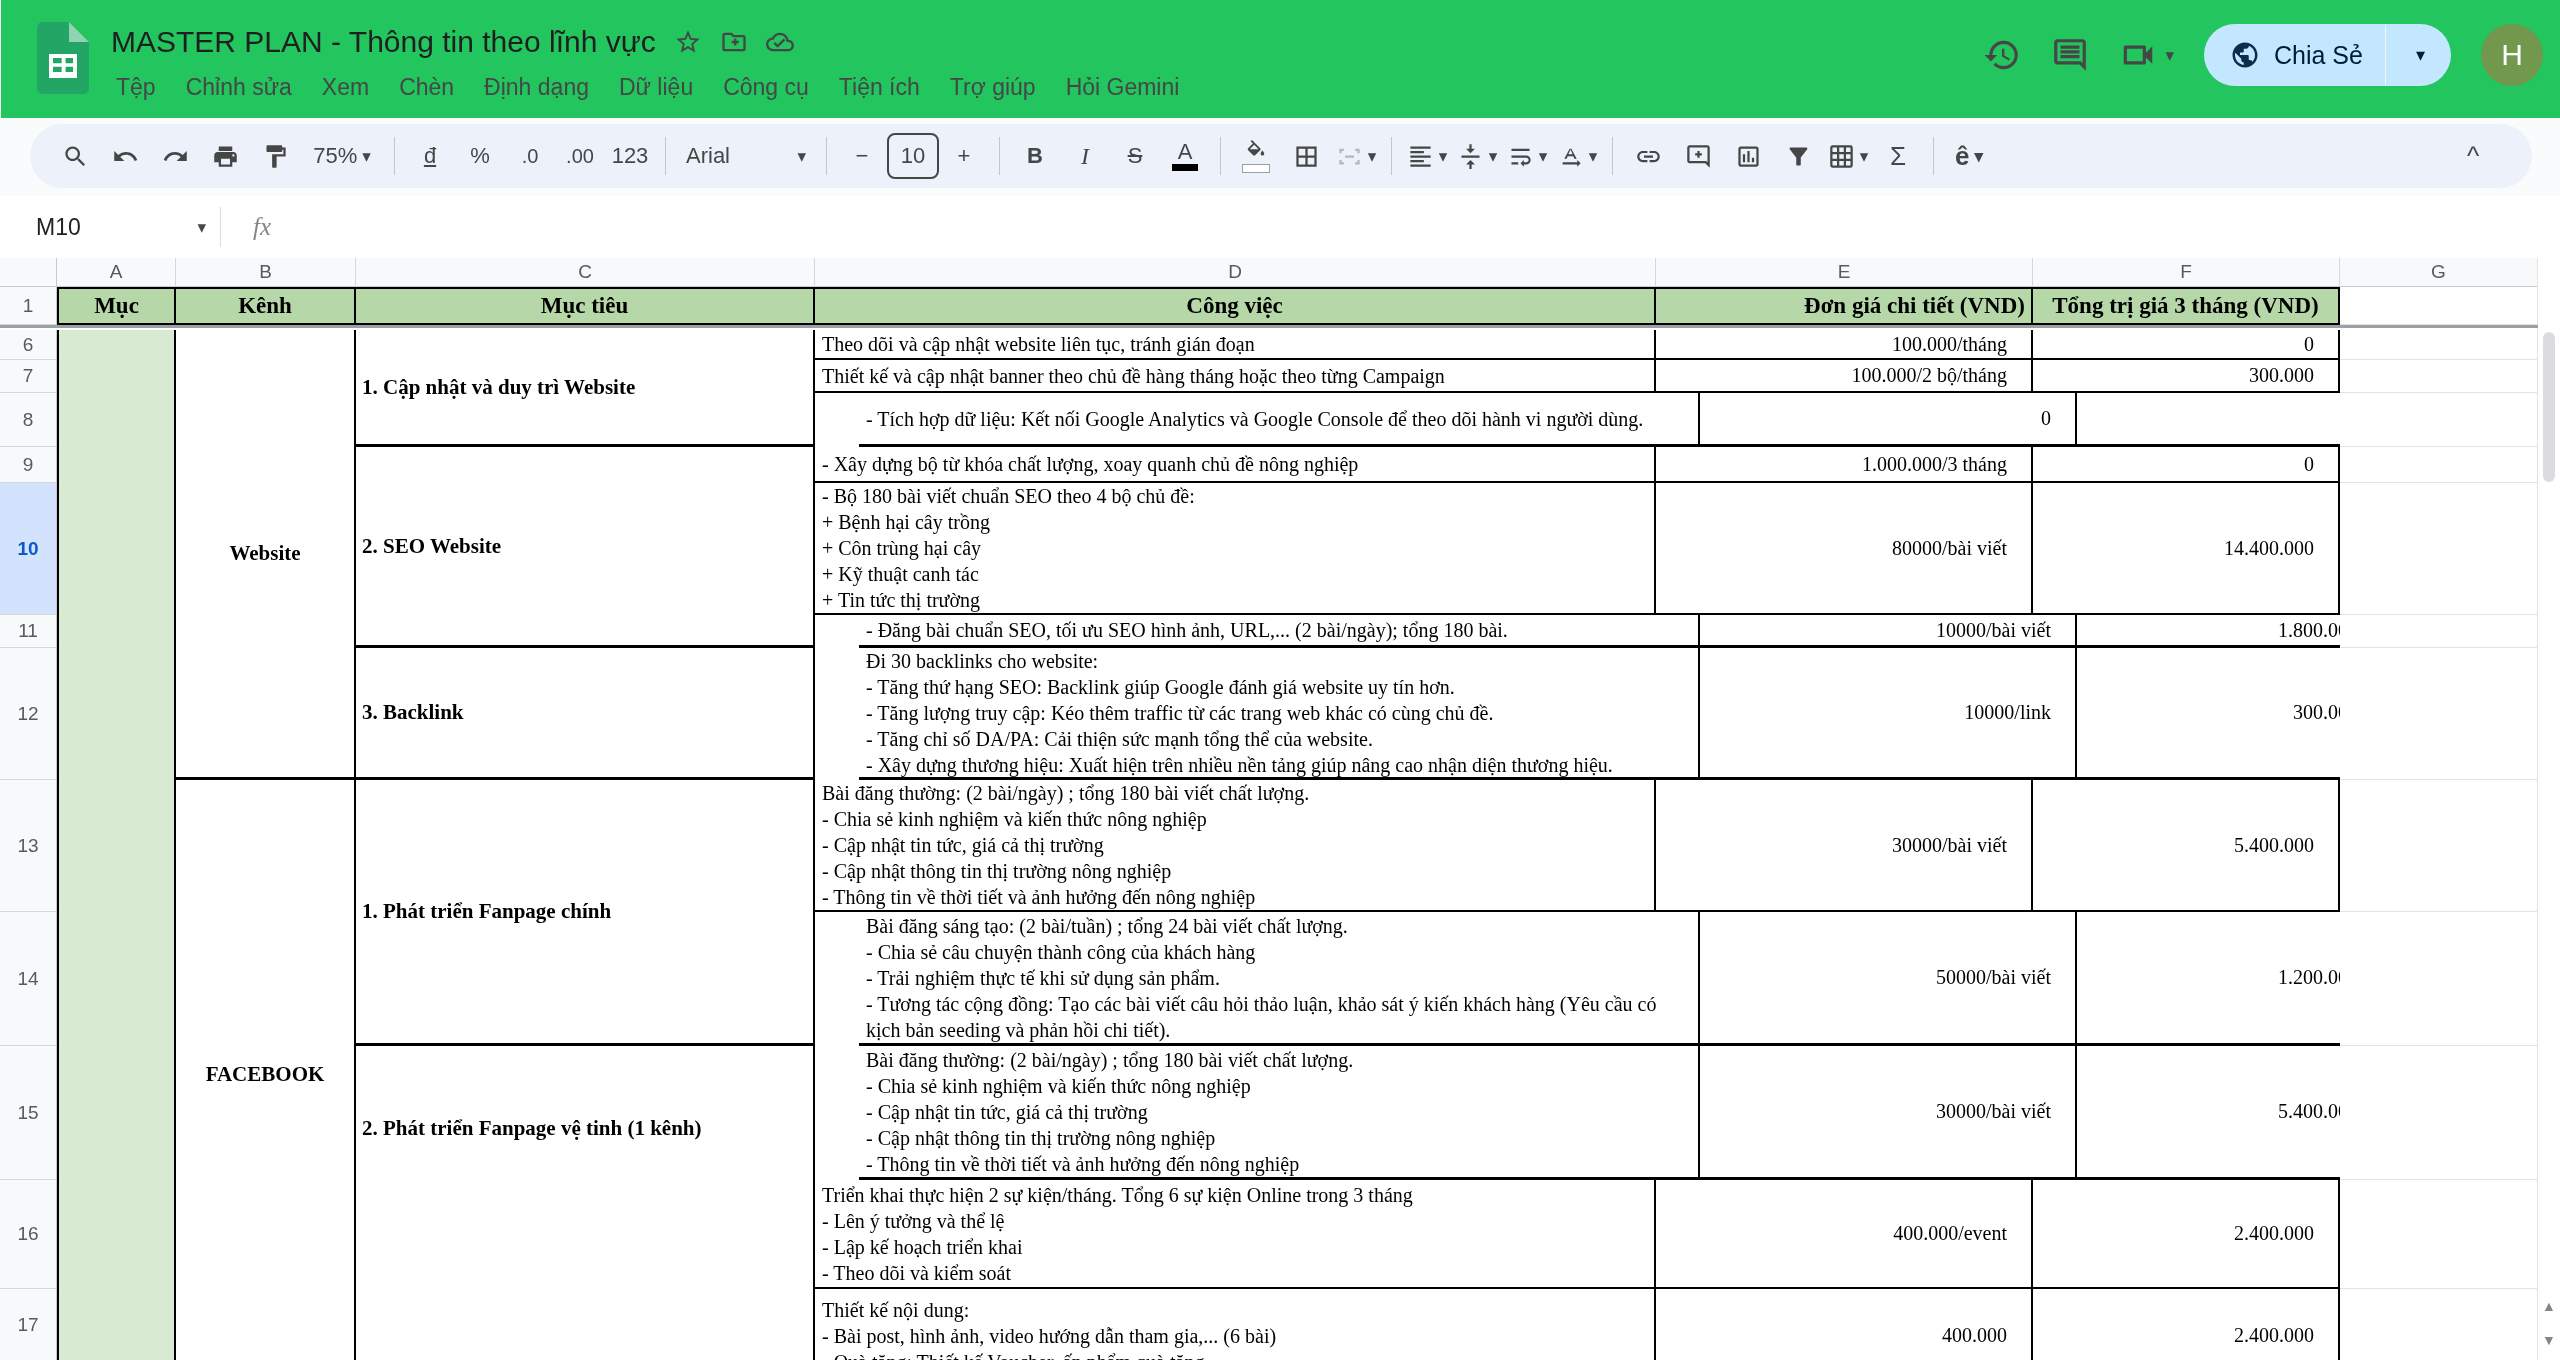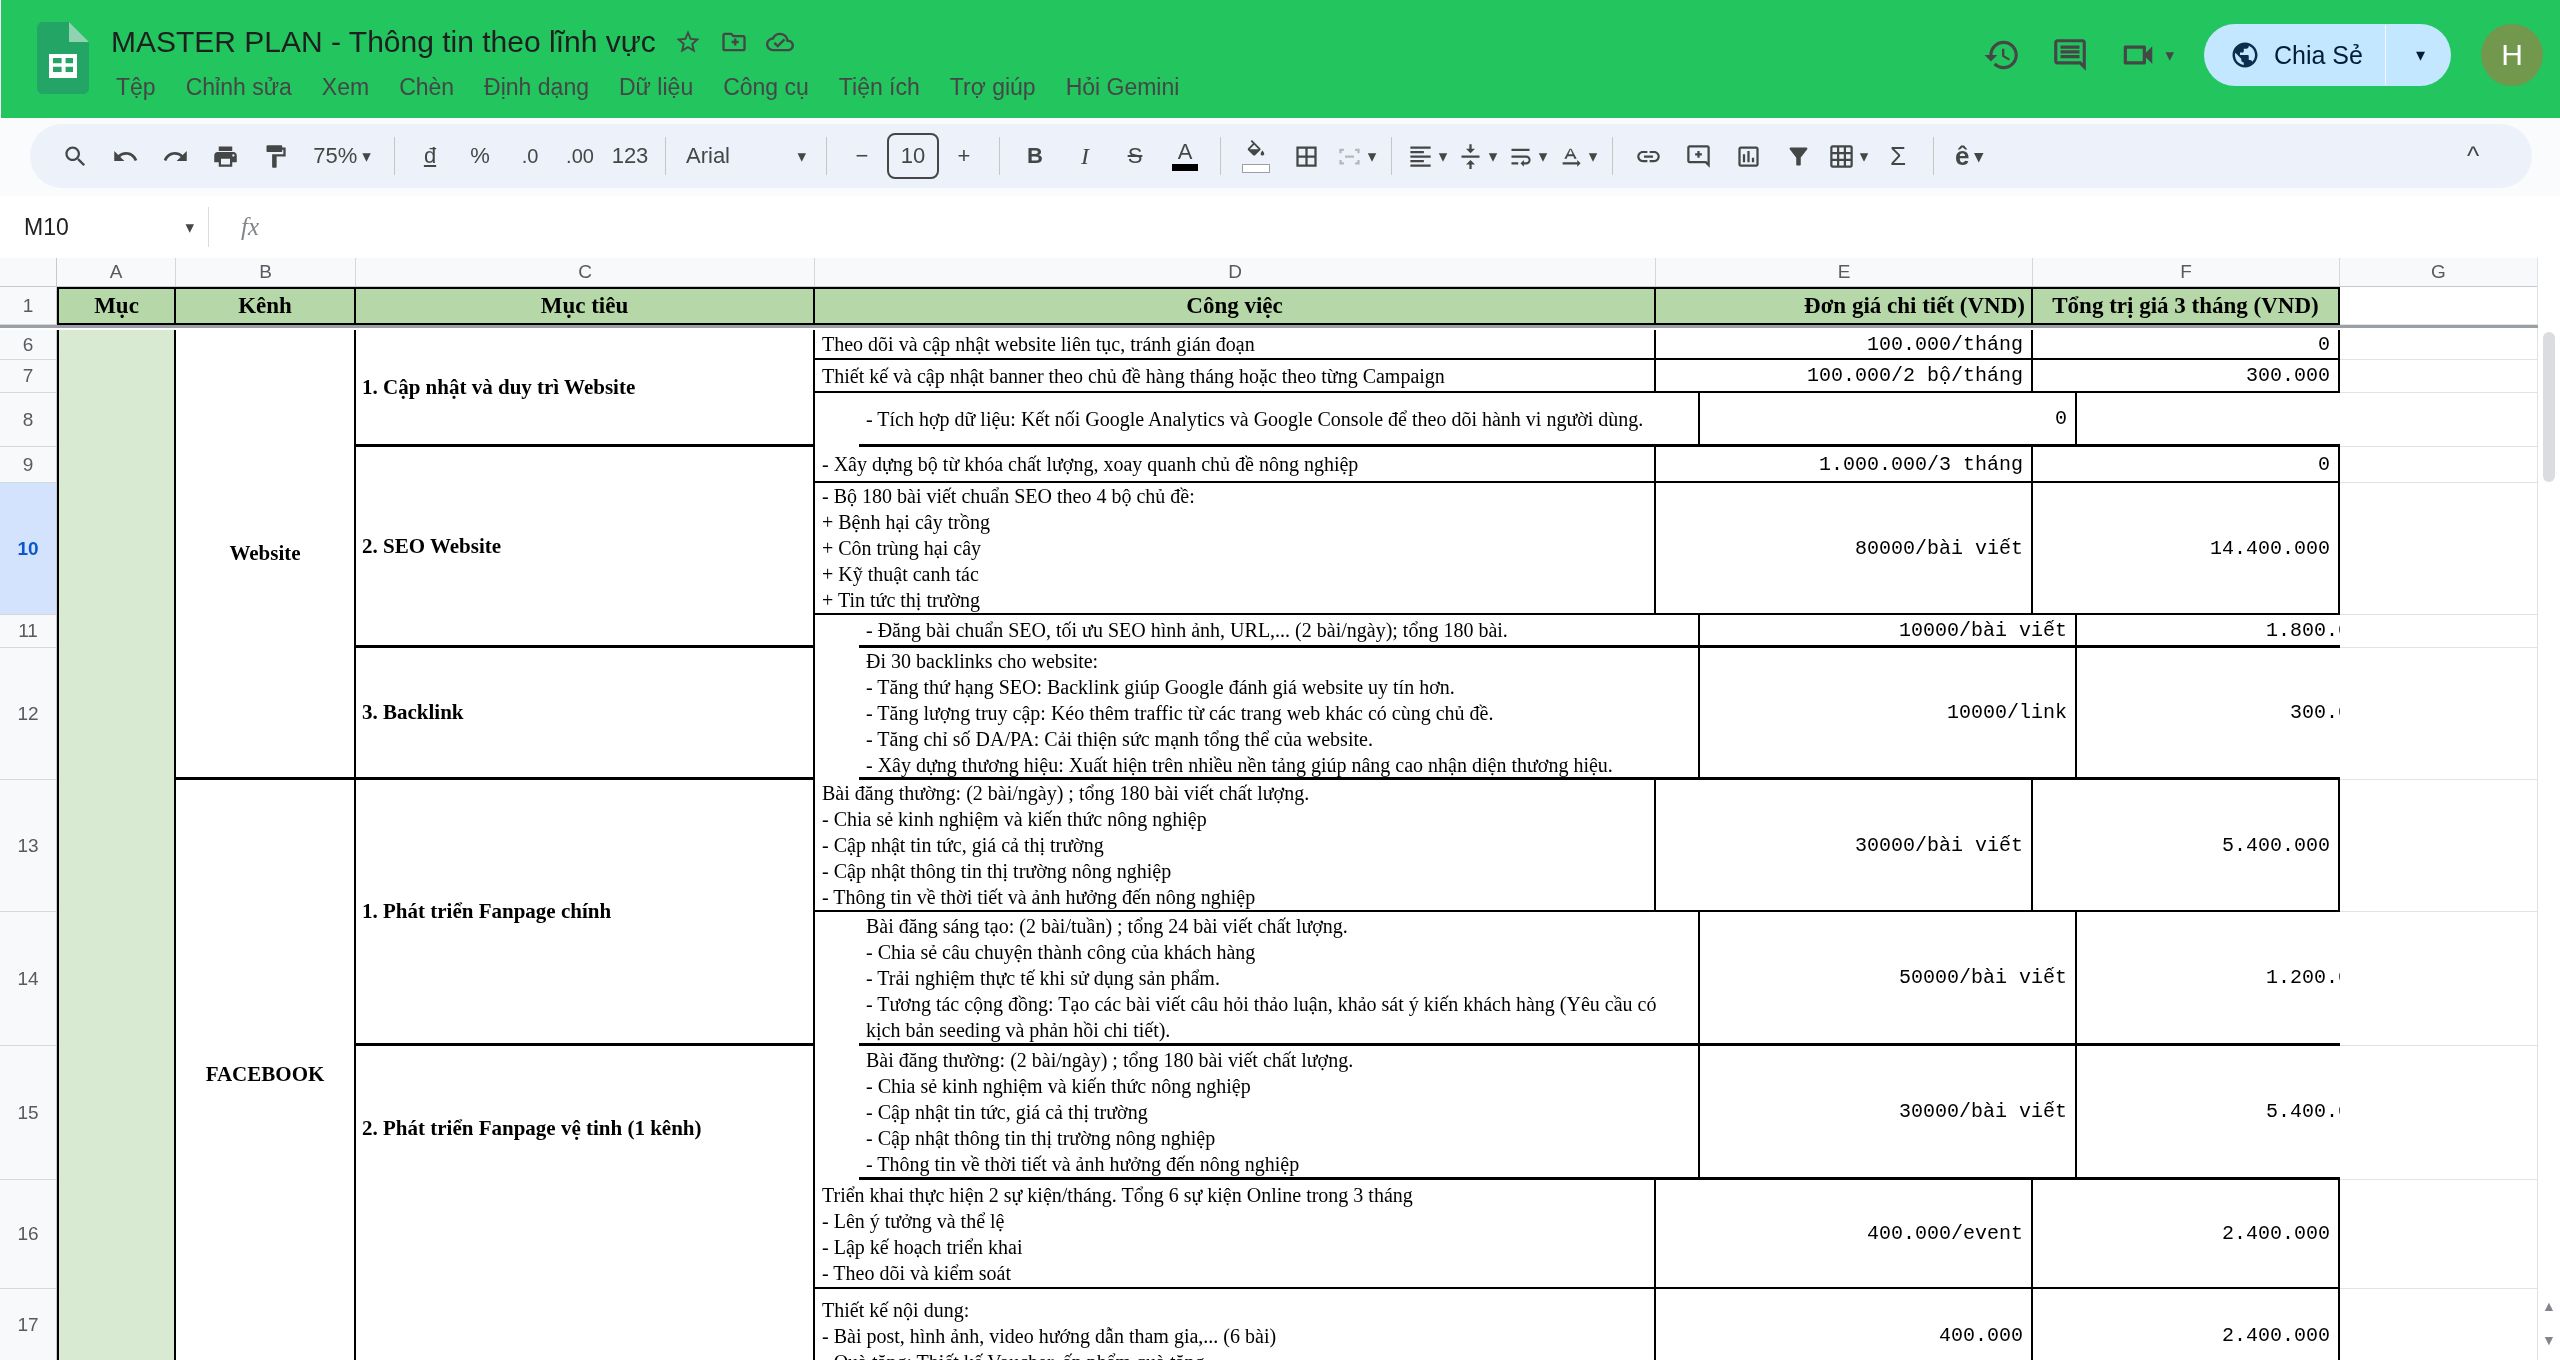--- a/index.html
+++ b/index.html
@@ -49,21 +49,21 @@
   .a-color .bar{width:26px;height:7px;background:#000;margin-top:2px;}
   .fill-bar{width:26px;height:7px;background:#fff;border:1px solid #9aa0a6;margin-top:2px;}
   .stack{display:flex;flex-direction:column;align-items:center;}
   .spacer{flex:1;}
   .dec{font-size:20px;letter-spacing:0;}
   .collapse{font-size:26px;color:#444746;margin-right:14px;}
 
   
   .formula-bar{position:absolute;left:0;top:196px;width:2560px;height:62px;background:#fff;
                border-bottom:1px solid #c7cacc;display:flex;align-items:center;}
-  .name-box{width:170px;padding-left:24px;display:flex;align-items:center;justify-content:space-between;
+  .name-box{width:170px;padding-left:36px;display:flex;align-items:center;justify-content:space-between;
             font-size:23px;color:#202124;cursor:pointer;}
   .fb-sep{width:1px;height:40px;background:#dadce0;margin:0 14px;}
   .fx{font-family:"Liberation Serif",serif;font-style:italic;font-size:25px;color:#80868b;margin:0 18px;}
   .formula-input{flex:1;height:100%;}
 
   
   .sheet{position:absolute;left:0;top:258px;width:2560px;height:1102px;background:#fff;overflow:hidden;}
   .corner{position:absolute;left:0;top:0;width:57px;height:29px;background:#f8f9fa;
           border-right:1px solid #c7cacc;border-bottom:1px solid #c7cacc;box-sizing:border-box;}
   .ch{position:absolute;top:0;height:29px;background:#f8f9fa;border-right:1px solid #d5d8da;
@@ -77,21 +77,21 @@
 
   .cell{position:absolute;background:#fff;box-sizing:border-box;display:flex;align-items:center;
         font-family:"Liberation Serif",serif;font-size:20px;color:#000;
         border-right:2px solid #000;border-bottom:2px solid #000;cursor:cell;}
   .hcell{background:#b6d7a8;font-weight:bold;font-size:23px;justify-content:center;
          border-top:2px solid #000;white-space:nowrap;}
   .hleft{border-left:2px solid #000;}
   .thick{border-bottom-width:3px;margin-left:44px;}
   .ml{white-space:pre-line;line-height:26px;padding:2px 8px 2px 7px;}
   .dcell{justify-content:flex-start;}
-  .ecell,.fcell{justify-content:flex-end;padding-right:8px;font-family:Liberation Mono, monospace;}
+  .ecell,.fcell{justify-content:flex-end;padding-right:24px;}
   .ehead{justify-content:flex-end;padding-right:6px;}
   .gcell{position:absolute;background:#fff;box-sizing:border-box;
          border-right:1px solid #e1e3e1;border-bottom:1px solid #e1e3e1;cursor:cell;}
   .mergeA{background:#d9ead3;border-left:2px solid #000;}
   .mergeB{justify-content:center;font-weight:bold;font-size:21px;}
   .mergeC{justify-content:flex-start;font-weight:bold;font-size:21px;padding-left:6px;}
 
   
   .ca{left:57px;width:119px;}  .cb{left:176px;width:180px;} .cc{left:356px;width:459px;}
   .cd{left:815px;width:841px;} .ce{left:1656px;width:377px;} .cf{left:2033px;width:307px;}

